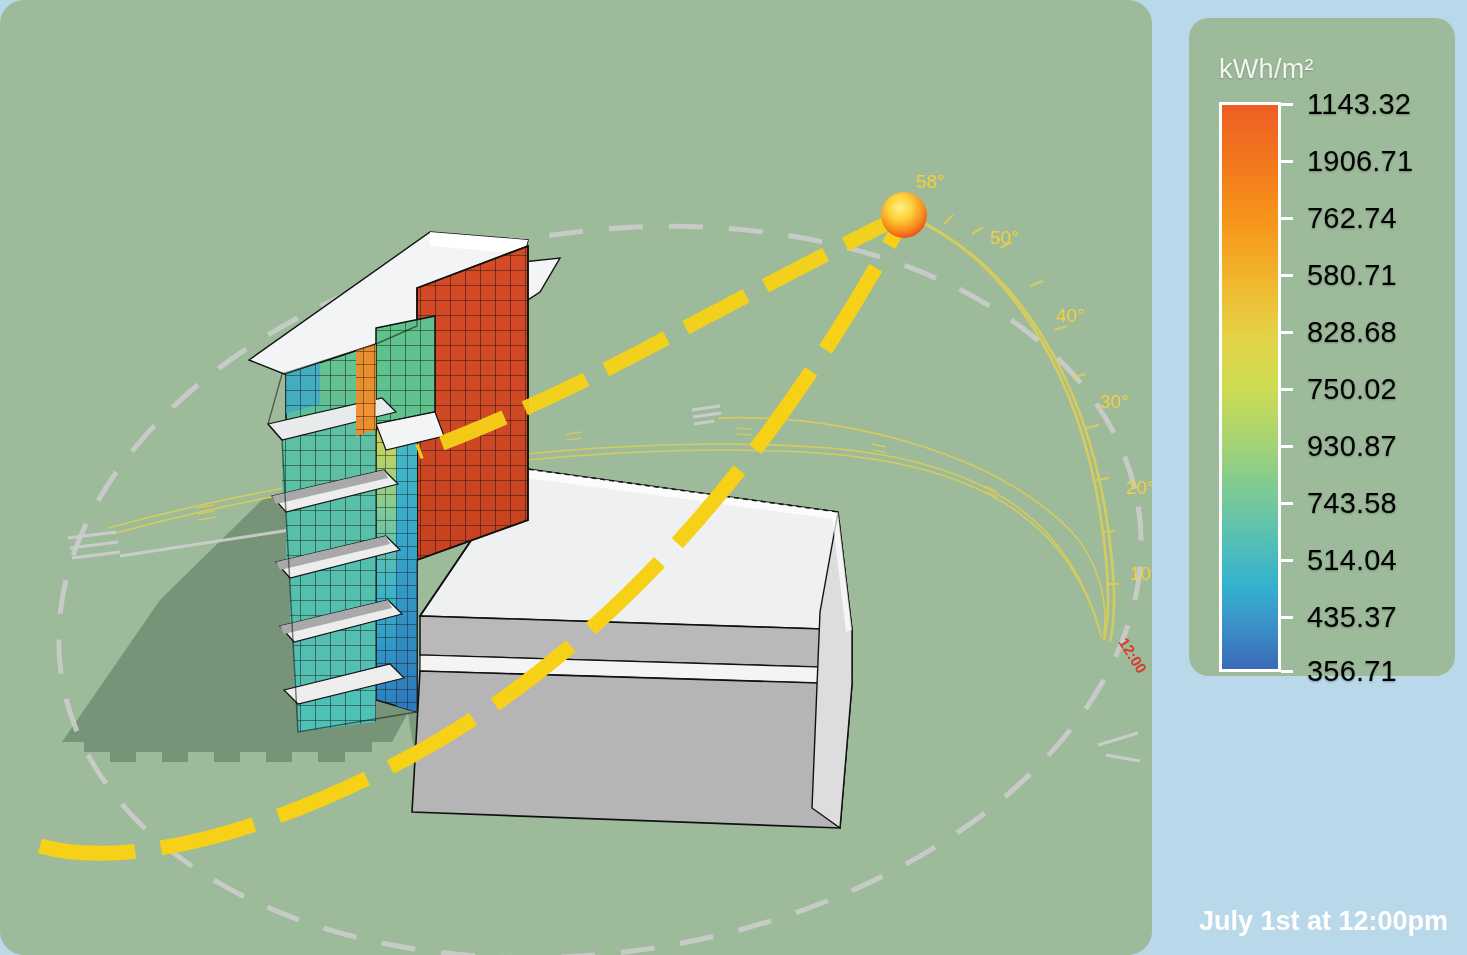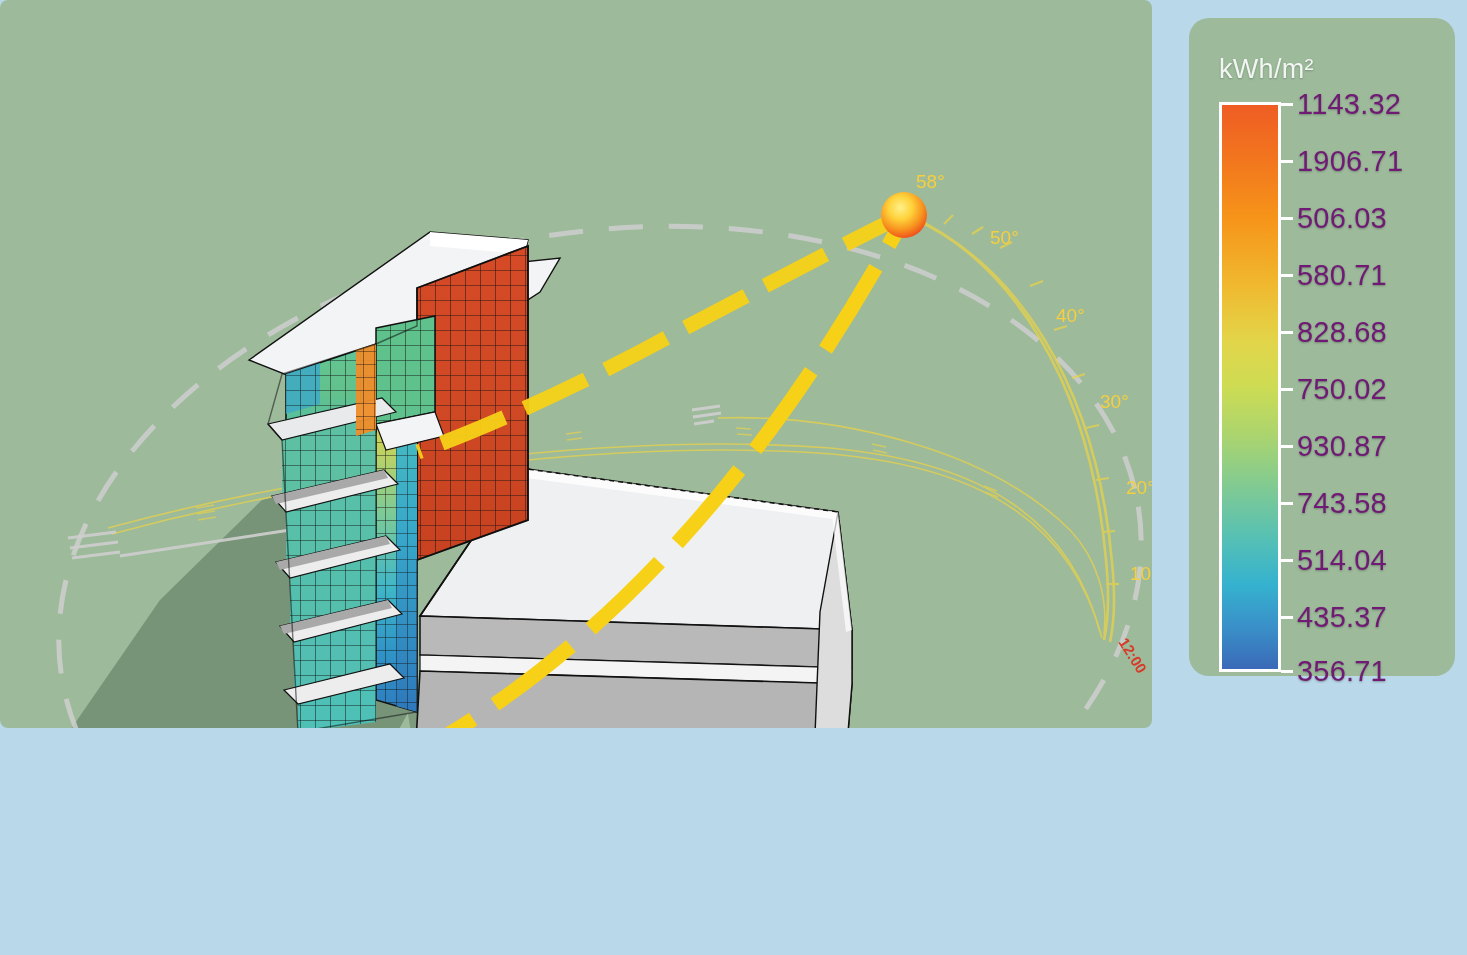--- a/index.html
+++ b/index.html
@@ -5,23 +5,23 @@
   html,body{margin:0;padding:0;}
   body{
     width:1467px;height:955px;
     background:#b9d8e9;
     font-family:"Liberation Sans", sans-serif;
     overflow:hidden;
     position:relative;
   }
   
   #viewport{
-    position:absolute;left:0;top:0;width:1152px;height:728px;
+    position:absolute;left:0;top:0;width:1152px;height:955px;
     background:#9dba9b;
-    border-radius:8px;
+    border-radius:24px;
     overflow:hidden;
   }
   #svg-scene{position:absolute;left:0;top:0;width:1152px;height:955px;}
 
   
   #legend-panel{
     position:absolute;left:1175px;top:0;width:292px;height:955px;
     background:#b9d8e9;
   }
   #legend-box{
@@ -48,22 +48,22 @@
       #7fca94 68%,
       #55c0b5 77%,
       #35b2cf 85%,
       #3a8ec8 93%,
       #3a69b7 100%);
   }
   .cb-tick{
     position:absolute;left:92px;width:12px;height:3px;background:#ffffff;
   }
   .cb-label{
-    position:absolute;left:108px;
-    color:#701a75;font-size:29px;letter-spacing:.2px;
+    position:absolute;left:118px;
+    color:#000000;font-size:29px;letter-spacing:.2px;
     transform:translateY(-50%);
     text-shadow:0 1px 2px rgba(70,90,70,.5);
     white-space:nowrap;
   }
   #date-caption{
     position:absolute;left:24px;bottom:18px;
     color:#ffffff;font-size:27px;font-weight:bold;
     white-space:nowrap;
   }
   .ang-label{
@@ -280,21 +280,21 @@
     <div id="legend-units">kWh/m²</div>
     <div id="colorbar"></div>
 
     <div class="cb-tick" style="top:85px"></div>
     <div class="cb-label" style="top:86px">1143.32</div>
 
     <div class="cb-tick" style="top:142px"></div>
     <div class="cb-label" style="top:143px">1906.71</div>
 
     <div class="cb-tick" style="top:199px"></div>
-    <div class="cb-label" style="top:200px">506.03</div>
+    <div class="cb-label" style="top:200px">762.74</div>
 
     <div class="cb-tick" style="top:256px"></div>
     <div class="cb-label" style="top:257px">580.71</div>
 
     <div class="cb-tick" style="top:313px"></div>
     <div class="cb-label" style="top:314px">828.68</div>
 
     <div class="cb-tick" style="top:370px"></div>
     <div class="cb-label" style="top:371px">750.02</div>
 
@@ -307,13 +307,14 @@
     <div class="cb-tick" style="top:541px"></div>
     <div class="cb-label" style="top:542px">514.04</div>
 
     <div class="cb-tick" style="top:598px"></div>
     <div class="cb-label" style="top:599px">435.37</div>
 
     <div class="cb-tick" style="top:652px"></div>
     <div class="cb-label" style="top:653px">356.71</div>
   </div>
 
+  <div id="date-caption">July 1st at 12:00pm</div>
 </div>
 
 </body></html>

